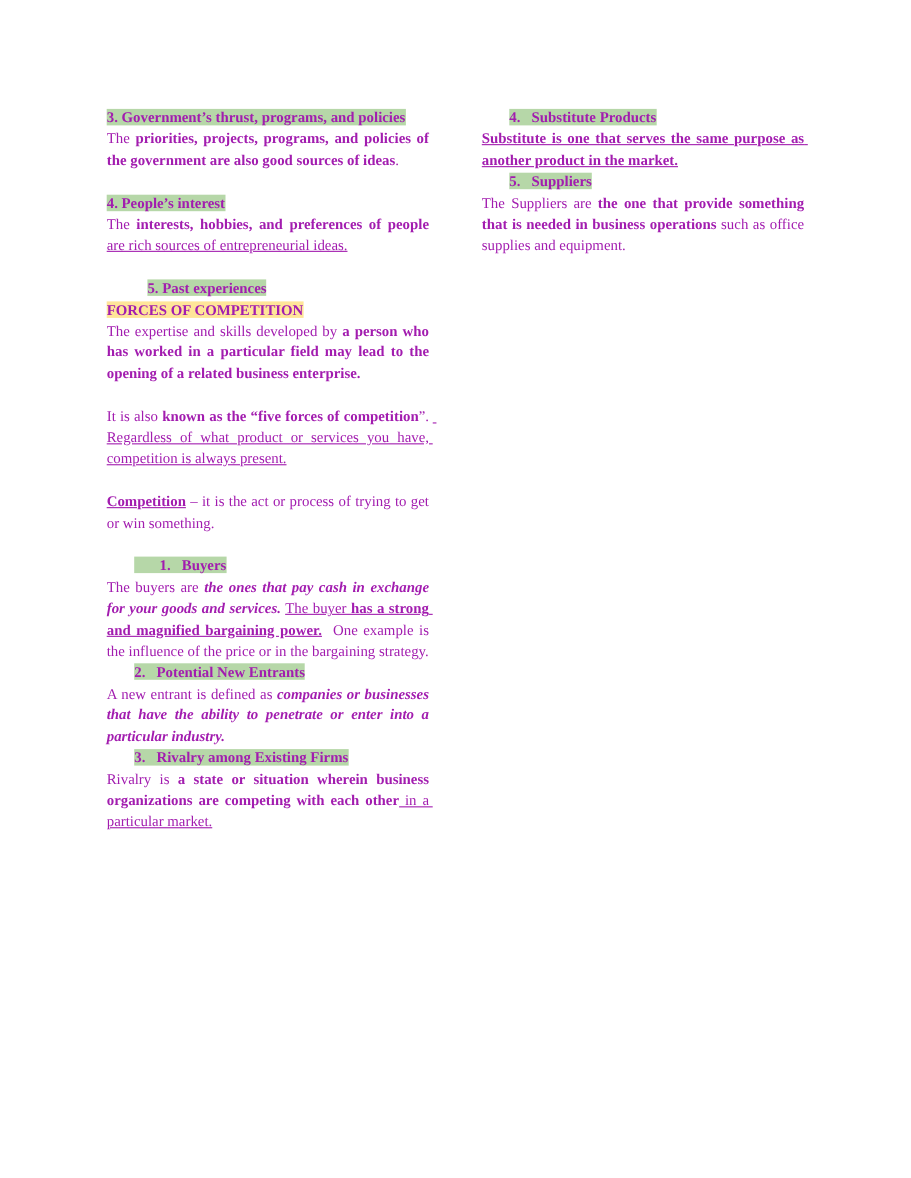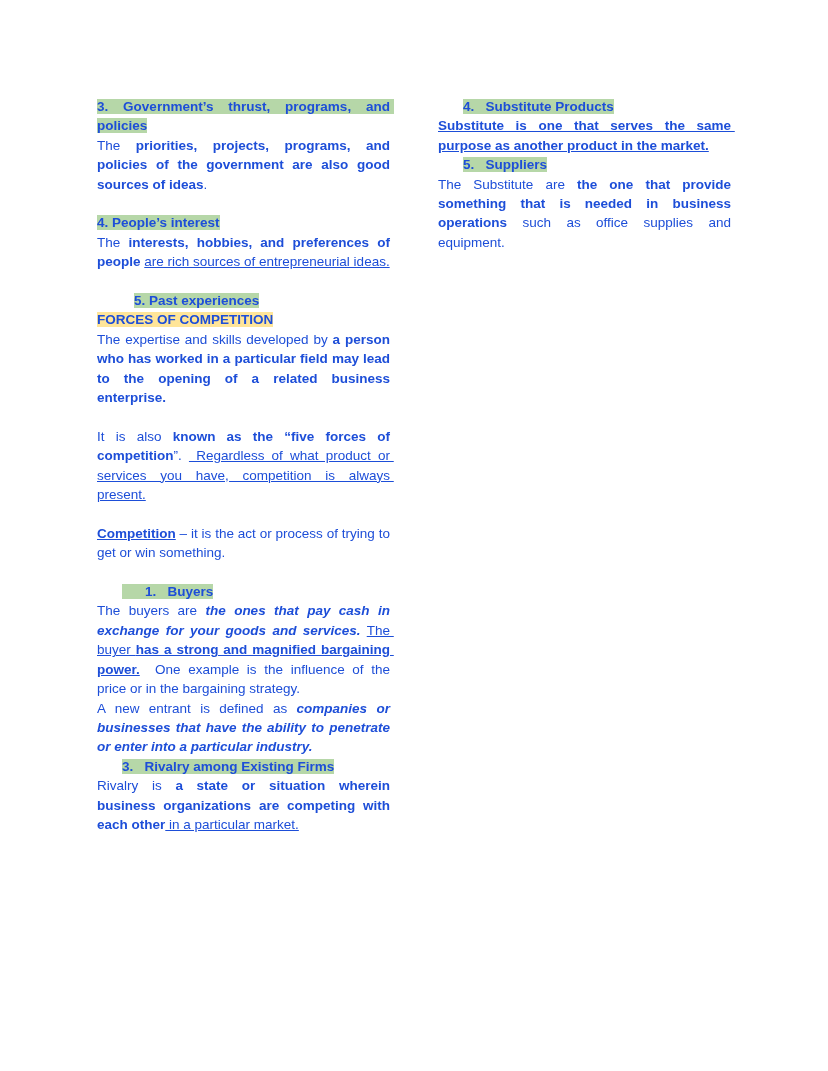--- a/index.html
+++ b/index.html
@@ -5,24 +5,24 @@
   html, body {
     margin: 0;
     padding: 0;
     background: #ffffff;
   }
   .page {
     position: relative;
     width: 752px;
     height: 1071px;
     background: #ffffff;
-    font-family: Liberation Sans, sans-serif;
+    font-family: Liberation Serif, serif;
     font-size: 13.5px;
     line-height: 19.4px;
-    color: #1d4ed8;
+    color: #a21caf;
     overflow: hidden;
   }
   .content {
     position: absolute;
     left: 97px;
     top: 97px;
     width: 634px;
     display: flex;
     gap: 48px;
   }
@@ -55,24 +55,25 @@
         <p class="block gap"><span>The </span><span style="font-weight: bold;">priorities, projects, programs, and policies of the government are also good sources of ideas</span><span>.</span></p>
         <p class="block"><span style="font-weight: bold; background-color: rgb(182, 215, 168);">4. People’s interest</span></p>
         <p class="block gap"><span>The </span><span style="font-weight: bold;">interests, hobbies, and preferences of people </span><span style="text-decoration: underline;">are rich sources of entrepreneurial ideas.</span></p>
         <p class="block"><span style="font-weight: bold; background-color: rgb(182, 215, 168); margin-left: 37px;">5. Past experiences</span></p>
         <p class="block"><span style="font-weight: bold; background-color: rgb(255, 229, 153);">FORCES OF COMPETITION</span></p>
         <p class="block gap"><span>The expertise and skills developed by </span><span style="font-weight: bold;">a person who has worked in a particular field may lead to the opening of a related business enterprise.</span></p>
         <p class="block gap"><span>It is also </span><span style="font-weight: bold;">known as the “five forces of competition</span><span>”. </span><span style="text-decoration: underline;"> Regardless of what product or services you have, competition is always present.</span></p>
         <p class="block gap"><span style="font-weight: bold; text-decoration: underline;">Competition</span><span> – it is the act or process of trying to get or win something.</span></p>
         <p class="block indent"><span style="font-weight: bold; background-color: rgb(182, 215, 168); padding-left: 23px;">1.&nbsp;&nbsp;&nbsp;Buyers</span></p>
         <p class="block"><span>The buyers are </span><span style="font-weight: bold; font-style: italic;">the ones that pay cash in exchange for your goods and services.</span><span> </span><span style="text-decoration: underline;">The buyer </span><span style="font-weight: bold; text-decoration: underline;">has a strong and magnified bargaining power.</span><span>&nbsp; One example is the influence of the price or in the bargaining strategy.</span></p>
+        <p class="block indent"><span style="font-weight: bold; background-color: rgb(182, 215, 168);">2.&nbsp;&nbsp;&nbsp;Potential New Entrants</span></p>
         <p class="block"><span>A new entrant is defined as </span><span style="font-weight: bold; font-style: italic;">companies or businesses that have the ability to penetrate or enter into a particular industry.</span></p>
         <p class="block indent"><span style="font-weight: bold; background-color: rgb(182, 215, 168);">3.&nbsp;&nbsp;&nbsp;Rivalry among Existing Firms</span></p>
         <p class="block"><span>Rivalry is </span><span style="font-weight: bold;">a state or situation wherein business organizations are competing with each other</span><span style="text-decoration: underline;"> in a particular market.</span></p>
       </div>
     <div class="col">
         <p class="block indent"><span style="font-weight: bold; background-color: rgb(182, 215, 168);">4.&nbsp;&nbsp;&nbsp;Substitute Products</span></p>
         <p class="block"><span style="font-weight: bold; text-decoration: underline;">Substitute is one that serves the same purpose as another product in the market.</span></p>
         <p class="block indent"><span style="font-weight: bold; background-color: rgb(182, 215, 168);">5.&nbsp;&nbsp;&nbsp;Suppliers</span></p>
-        <p class="block"><span>The Substitute are </span><span style="font-weight: bold;">the one that provide something that is needed in business operations</span><span> such as office supplies and equipment.</span></p>
+        <p class="block"><span>The Suppliers are </span><span style="font-weight: bold;">the one that provide something that is needed in business operations</span><span> such as office supplies and equipment.</span></p>
       </div>
   </div>
 </div>
 
 </body></html>

